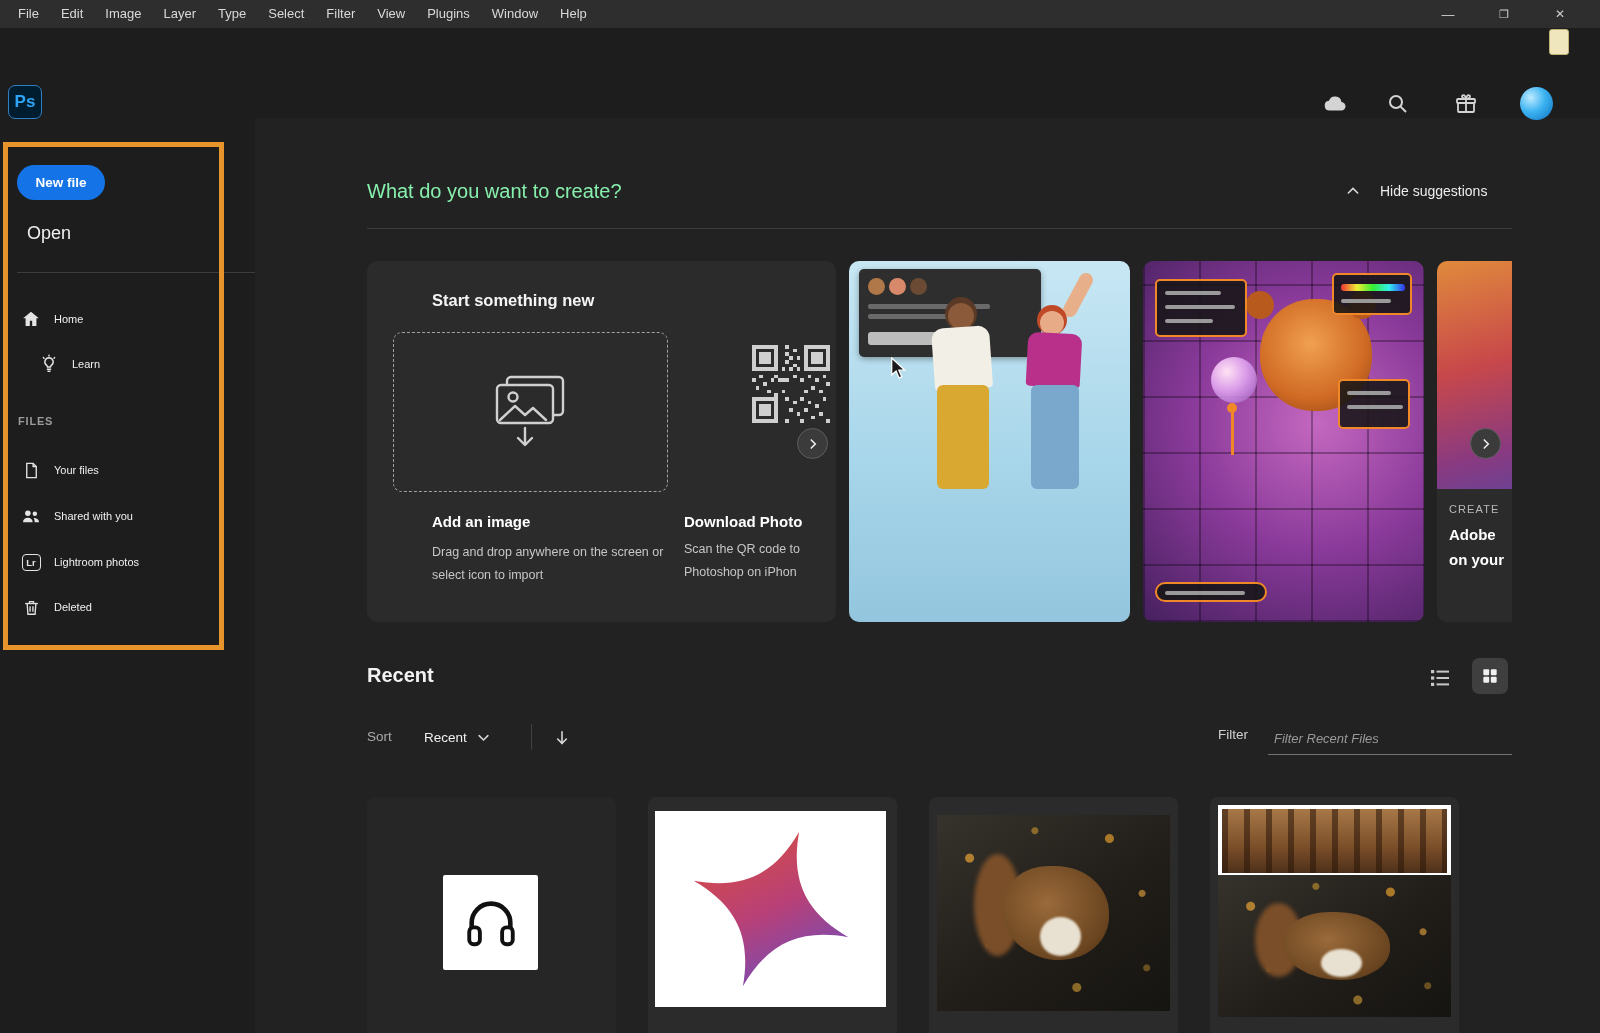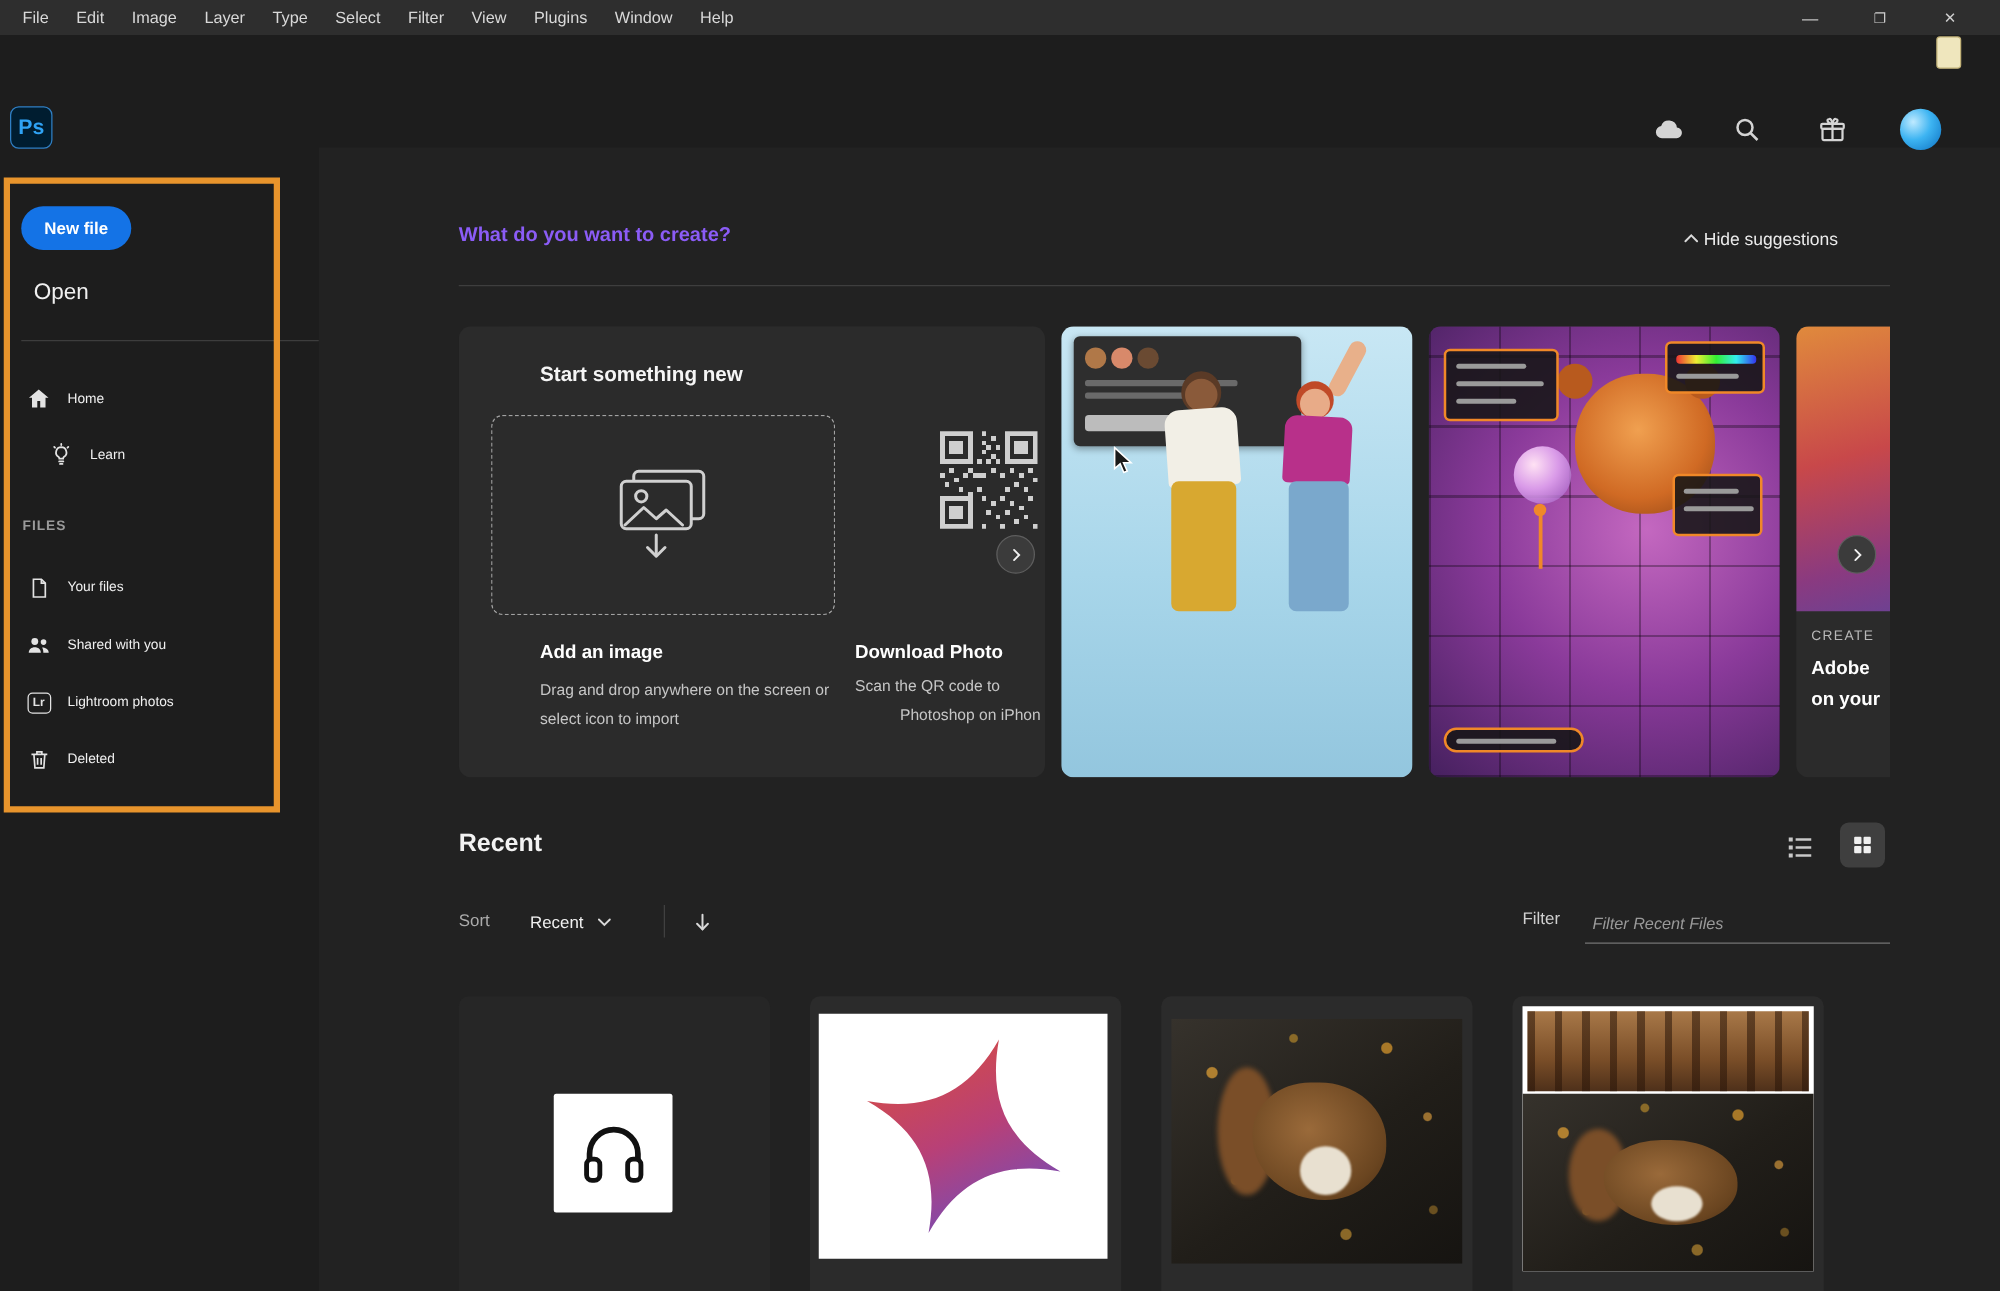--- a/index.html
+++ b/index.html
@@ -40,22 +40,22 @@
   .nav-item { position:absolute; left:0; width:255px; height:36px; display:flex; align-items:center; padding-left:21px; gap:13px; cursor:pointer; }
   .nav-item .nicon { width:20px; height:20px; color:#e3e3e3; display:flex; align-items:center; justify-content:center; flex:0 0 20px; }
   .nav-item .nlabel { font-size:11px; color:#f0f0f0; font-weight:500; }
   .files-heading { position:absolute; left:18px; top:297px; font-size:11px; letter-spacing:.8px; color:#9a9a9a; font-weight:bold; }
   .lr-badge { width:19px; height:17px; border:1.6px solid #e3e3e3; border-radius:4px; font-size:9.5px; font-weight:bold; display:flex; align-items:center; justify-content:center; color:#e3e3e3; }
 
   
   .annotation-box { position:absolute; left:3px; top:142px; width:221px; height:508px; border:5px solid #e8942c; z-index:40; pointer-events:none; }
 
   
-  .page-title { position:absolute; left:367px; top:180px; font-size:16px; font-weight:bold; color:#8b5cf6; }
-  .hide-sugg { position:absolute; left:1345px; top:183px; display:flex; gap:2px; cursor:pointer; }
+  .page-title { position:absolute; left:367px; top:180px; font-size:20px; font-weight:normal; color:#86efac; }
+  .hide-sugg { position:absolute; left:1345px; top:183px; display:flex; gap:19px; cursor:pointer; }
   .hide-sugg .hlabel { font-size:14px; color:#ececec; }
   .hide-sugg .hicon { width:16px; height:16px; color:#d8d8d8; }
   .title-divider { position:absolute; left:367px; top:228px; width:1145px; height:1px; background:#3e3e3e; }
 
   .sugg-row { position:absolute; left:367px; top:261px; width:1145px; height:361px; display:flex; gap:13px; overflow:hidden; }
   .tile { position:relative; background:#2b2b2b; border-radius:10px; flex:0 0 auto; height:361px; overflow:hidden; }
   .tile-start { width:469px; }
   .tile-sm { width:281px; }
   .tile-img { width:281px; height:228px; position:relative; overflow:hidden; }
   .tile-body { padding:14px 14px 0 14px; }
@@ -63,21 +63,21 @@
   .tile-title { margin-top:9px; font-size:15px; font-weight:bold; color:#ffffff; line-height:1.5; }
 
   .start-title { position:absolute; left:65px; top:30px; font-size:16.5px; font-weight:bold; color:#f5f5f5; }
   .dashed-drop { position:absolute; left:26px; top:71px; width:275px; height:160px; border:1.5px dashed #a2a2a2; border-radius:9px;
                  display:flex; align-items:center; justify-content:center; color:#d0d0d0; cursor:pointer; }
   .add-title { position:absolute; left:65px; top:252px; font-size:15px; font-weight:bold; color:#ffffff; }
   .add-desc { position:absolute; left:65px; top:280px; width:262px; font-size:12.5px; color:#c6c6c6; line-height:1.8; }
   .qr-img { position:absolute; left:385px; top:84px; width:78px; height:78px; }
   .qr-title { position:absolute; left:317px; top:252px; font-size:15px; font-weight:bold; color:#ffffff; white-space:nowrap; }
   .qr-line1 { position:absolute; left:317px; top:281px; font-size:12.5px; color:#c6c6c6; white-space:nowrap; }
-  .qr-line2 { position:absolute; left:317px; top:304px; font-size:12.5px; color:#c6c6c6; white-space:nowrap;margin-left:36px; }
+  .qr-line2 { position:absolute; left:317px; top:304px; font-size:12.5px; color:#c6c6c6; white-space:nowrap; }
   .circle-next { position:absolute; width:31px; height:31px; border-radius:50%; background:#3b3b3b; border:1px solid #5e5e5e;
                  color:#f0f0f0; display:flex; align-items:center; justify-content:center; cursor:pointer; z-index:30; }
   .next-inner { left:430px; top:167px; }
   .next-outer { left:1470px; top:428px; }
 
   
   .scene-people { width:100%; height:100%; background:linear-gradient(180deg,#c8e7f4 0%,#a8d6ea 55%,#93c6de 100%); position:relative; }
   .sp-panel { position:absolute; left:10px; top:8px; width:182px; height:88px; background:#2e2e2e; border-radius:5px; box-shadow:0 2px 6px rgba(0,0,0,.35); }
   .sp-av { position:absolute; top:9px; width:17px; height:17px; border-radius:50%; }
   .sp-bar { position:absolute; left:9px; height:5px; border-radius:2px; background:#6a6a6a; }

